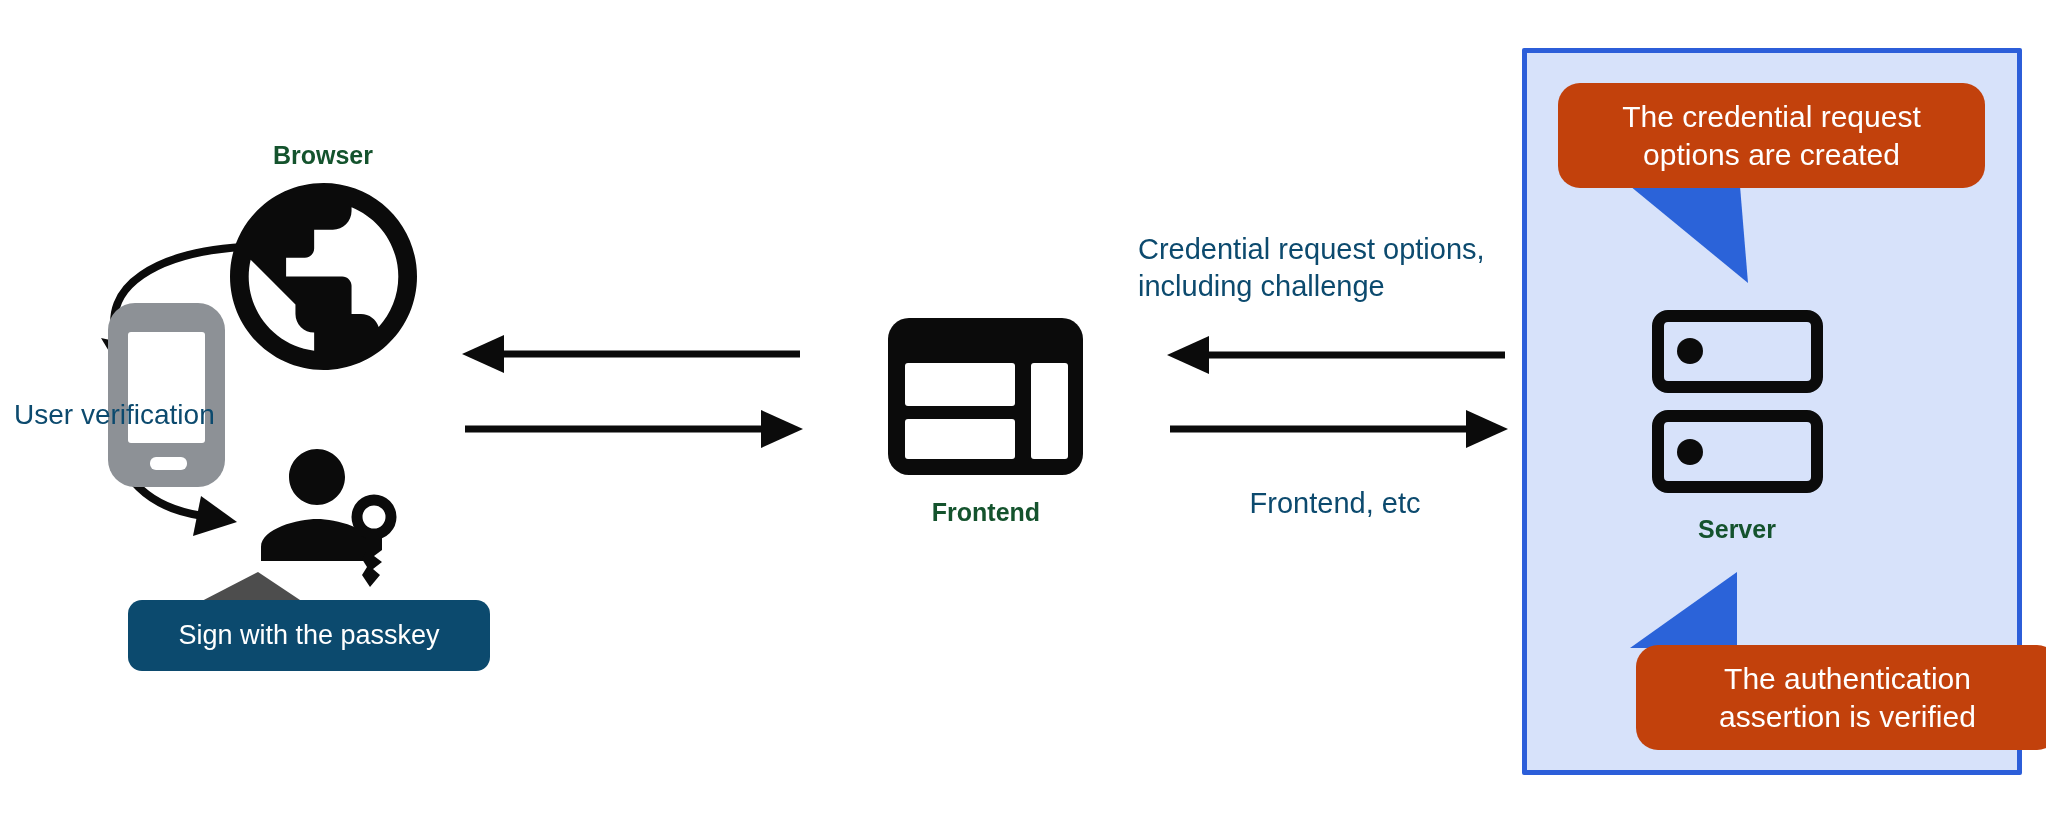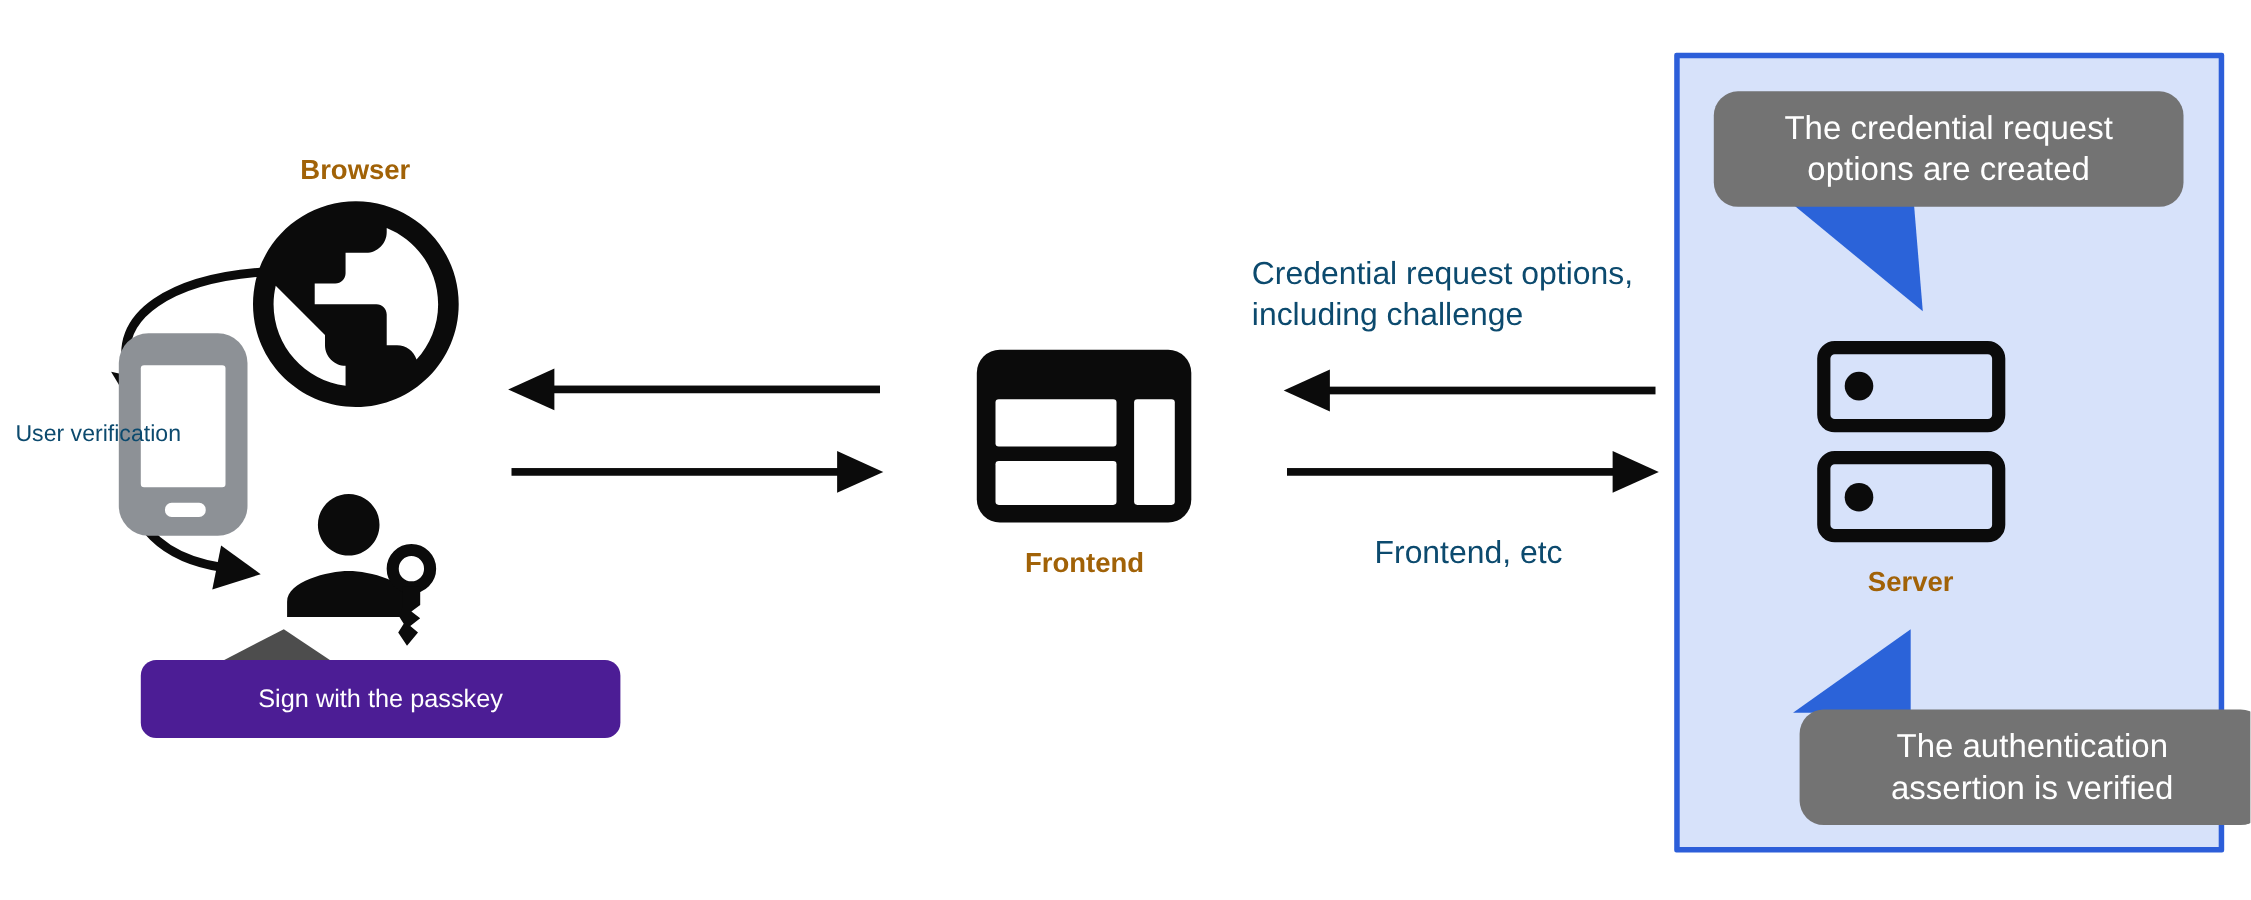--- a/index.html
+++ b/index.html
@@ -2,42 +2,42 @@
 <html><head>
 <meta charset="utf-8">
 <style>
   html,body{margin:0;padding:0;background:#ffffff;}
   .stage{
     position:relative;width:2046px;height:818px;background:#ffffff;overflow:hidden;
     font-family:"Liberation Sans",sans-serif;color:#1d1d1f;
   }
   .abs{position:absolute;}
   .label{font-size:29px;color:#0c4a6e;}
-  .label-bold{font-size:25px;font-weight:bold;color:#a16207;}
+  .label-bold{font-size:25px;font-weight:bold;color:#14532d;}
   .center{text-align:center;}
   .preline{white-space:pre-line;}
   .code{
     font-family:"DejaVu Sans Mono","Liberation Mono",monospace;
     font-size:26px;color:#141414;letter-spacing:-0.5px;
   }
   .blue-panel{
     left:1522px;top:48px;width:490px;height:717px;
     background:#d7e2fa;border:5px solid #2c5ed9;border-radius:2px;
   }
   .bubble{
-    background:#737373;color:#ffffff;border-radius:22px;
+    background:#c2410c;color:#ffffff;border-radius:22px;
     display:flex;align-items:center;justify-content:center;
     font-size:30px;line-height:38px;text-align:center;z-index:3;
   }
   .bubble-top{left:1558px;top:83px;width:427px;height:105px;}
   .bubble-bottom{left:1636px;top:645px;width:423px;height:105px;}
   .tooltip{
-    left:128px;top:600px;width:436px;height:71px;background:#4c1d95;border-radius:14px;
+    left:128px;top:600px;width:362px;height:71px;background:#0c4a6e;border-radius:14px;
     display:flex;align-items:center;justify-content:center;
-    color:#ffffff;font-size:23px;z-index:3;
+    color:#ffffff;font-size:27px;z-index:3;
   }
   .svg-layer{left:0;top:0;z-index:2;}
   .txt{z-index:4;}
 </style>
 </head>
 <body>
 
 <div class="stage">
 
   <div class="abs blue-panel"></div>
@@ -106,21 +106,21 @@
     <g>
       <rect x="1658" y="316" width="159" height="71" rx="10" fill="none" stroke="#0b0b0b" stroke-width="12"></rect>
       <circle cx="1690" cy="351" r="13" fill="#0b0b0b"></circle>
       <rect x="1658" y="416" width="159" height="71" rx="10" fill="none" stroke="#0b0b0b" stroke-width="12"></rect>
       <circle cx="1690" cy="452" r="13" fill="#0b0b0b"></circle>
     </g>
   </svg>
 
   <div class="abs txt label-bold center" style="left:223px;top:141px;width:200px;">Browser</div>
 
-  <div class="abs txt label" style="left:14px;top:383px;font-size:21px;white-space:nowrap;">User verification</div>
+  <div class="abs txt label" style="left:14px;top:399px;font-size:28px;white-space:nowrap;">User verification</div>
 
   <div class="abs tooltip">
     <span>Sign with the passkey</span>
   </div>
 
 
 
   <div class="abs txt label-bold center" style="left:886px;top:498px;width:200px;">Frontend</div>
 
   <div class="abs txt label preline" style="left:1138px;top:231px;line-height:37px;">Credential request options,

